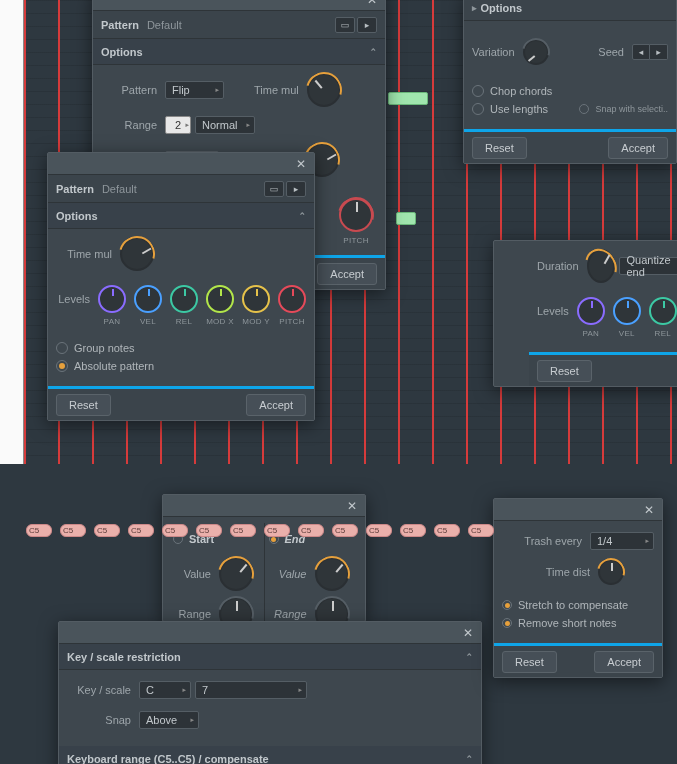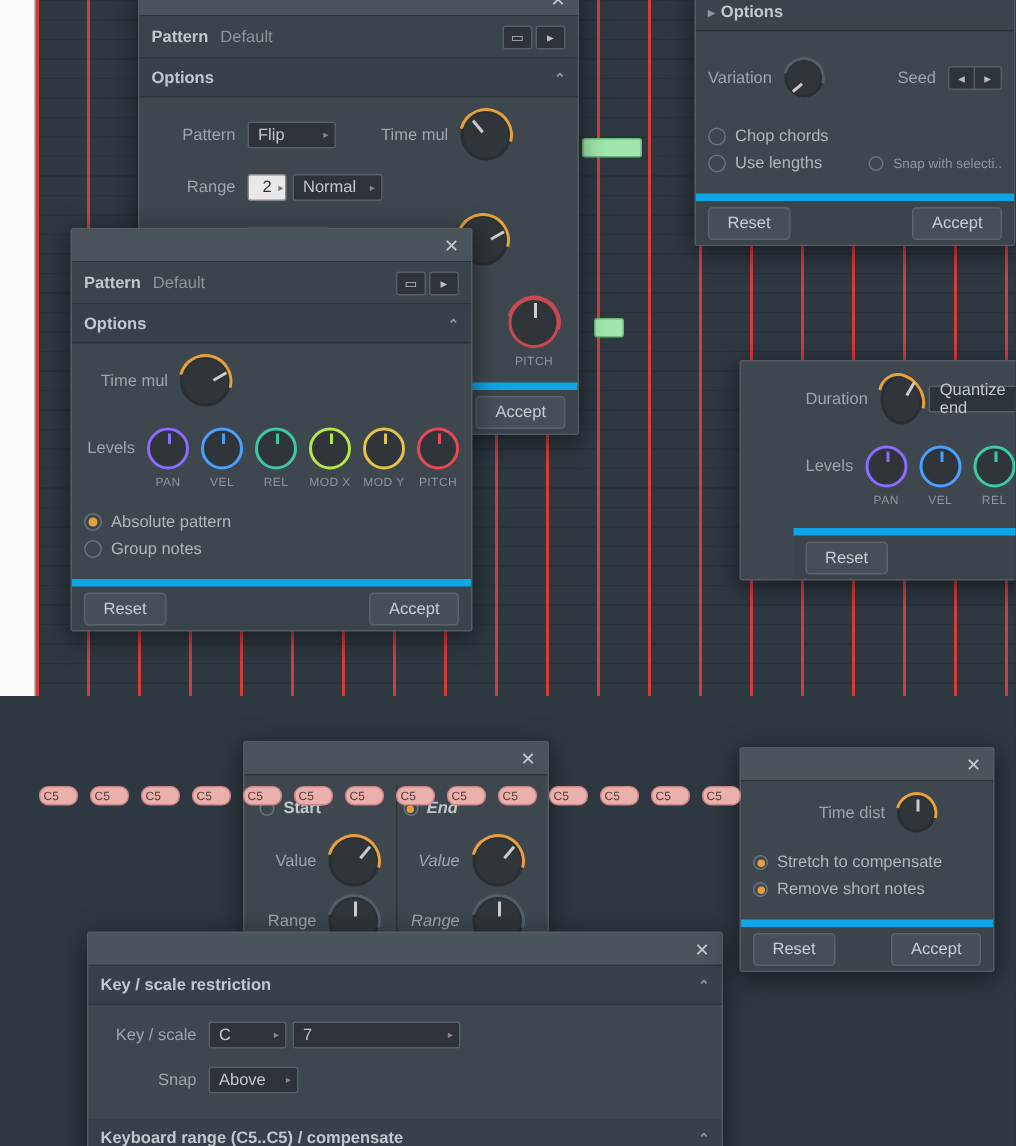--- a/index.html
+++ b/index.html
@@ -49,21 +49,21 @@
   .levels-wrap { display: flex; gap: 8px; }
   .kn-col { display: flex; flex-direction: column; align-items: center; }
   
   .radio { width: 12px; height: 12px; border-radius: 50%; border: 1px solid #6a737a; margin-right: 6px; display: inline-flex; align-items: center; justify-content: center; cursor: pointer; }
   .radio.on::after { content: ""; width: 6px; height: 6px; border-radius: 50%; background: #e6a03c; }
   .radio-row { display: flex; align-items: center; margin-bottom: 6px; cursor: pointer; }
   .radio-row span { color: #b0b6ba; }
   .radio.mini { width: 10px; height: 10px; }
   .radio.mini.on::after { width: 5px; height: 5px; }
   
-  .btnbar { height: 34px; border-top: 5px solid #0ea5e9; display: flex; align-items: center; justify-content: space-between; padding: 0 8px; background: #3b444b; }
+  .btnbar { height: 34px; border-top: 3px solid #0ea5e9; display: flex; align-items: center; justify-content: space-between; padding: 0 8px; background: #3b444b; }
   .btn { height: 22px; padding: 0 12px; background: #464f57; border: 1px solid #5a636a; border-radius: 3px; color: #c8cdd1; display: flex; align-items: center; cursor: pointer; }
   
   .seed-btns { display: flex; }
   .seed-btn { width: 18px; height: 16px; background: #2d3338; border: 1px solid #555e65; color: #b8bec2; font-size: 9px; display: flex; align-items: center; justify-content: center; cursor: pointer; }
   .seed-btn:first-child { border-radius: 2px 0 0 2px; }
   .seed-btn:last-child { border-radius: 0 2px 2px 0; border-left: none; }
 </style>
 </head>
 <body>
 
@@ -220,26 +220,26 @@
           <div class="kn-col">
             <div class="color-knob" style="border-color: rgb(230, 74, 90); color: rgb(230, 74, 90);">
               <div class="tick"></div>
             </div>
             <div class="kn-label">PITCH</div>
           </div>
         </div>
     </div>
     <div style="height:10px"></div>
     <div class="radio-row">
+        <div class="radio"></div>
+        <span>Group notes</span>
+      </div>
+    <div class="radio-row">
         <div class="radio on"></div>
         <span>Absolute pattern</span>
-      </div>
-    <div class="radio-row">
-        <div class="radio"></div>
-        <span>Group notes</span>
       </div>
   </div>
   <div class="btnbar">
     <div class="btn">
         <span>Reset</span>
       </div>
     <div class="btn">
         <span>Accept</span>
       </div>
   </div>
@@ -421,20 +421,27 @@
     <span>Keyboard range (C5..C5) / compensate</span>
     <span class="chev">⌃</span>
   </div>
 </div>
 
 <div class="panel" style="left:493px; top:498px; width:170px;">
   <div class="titlebar">
     <div class="close-x">✕</div>
   </div>
   <div class="body">
+    <div class="row">
+        <span class="lbl" style="flex:1;text-align:right">Trash every</span>
+      <div class="dropdown" style="width:64px">
+          <span>1/4</span>
+          <span class="arr">▸</span>
+        </div>
+      </div>
     <div class="row">
         <span class="lbl" style="flex:1;text-align:right">Time dist</span>
       <div class="knob">
           <div class="ring"></div>
           <div class="tick"></div>
         </div>
         <span style="width:30px"></span>
       </div>
     <div style="height:8px"></div>
     <div class="radio-row">

